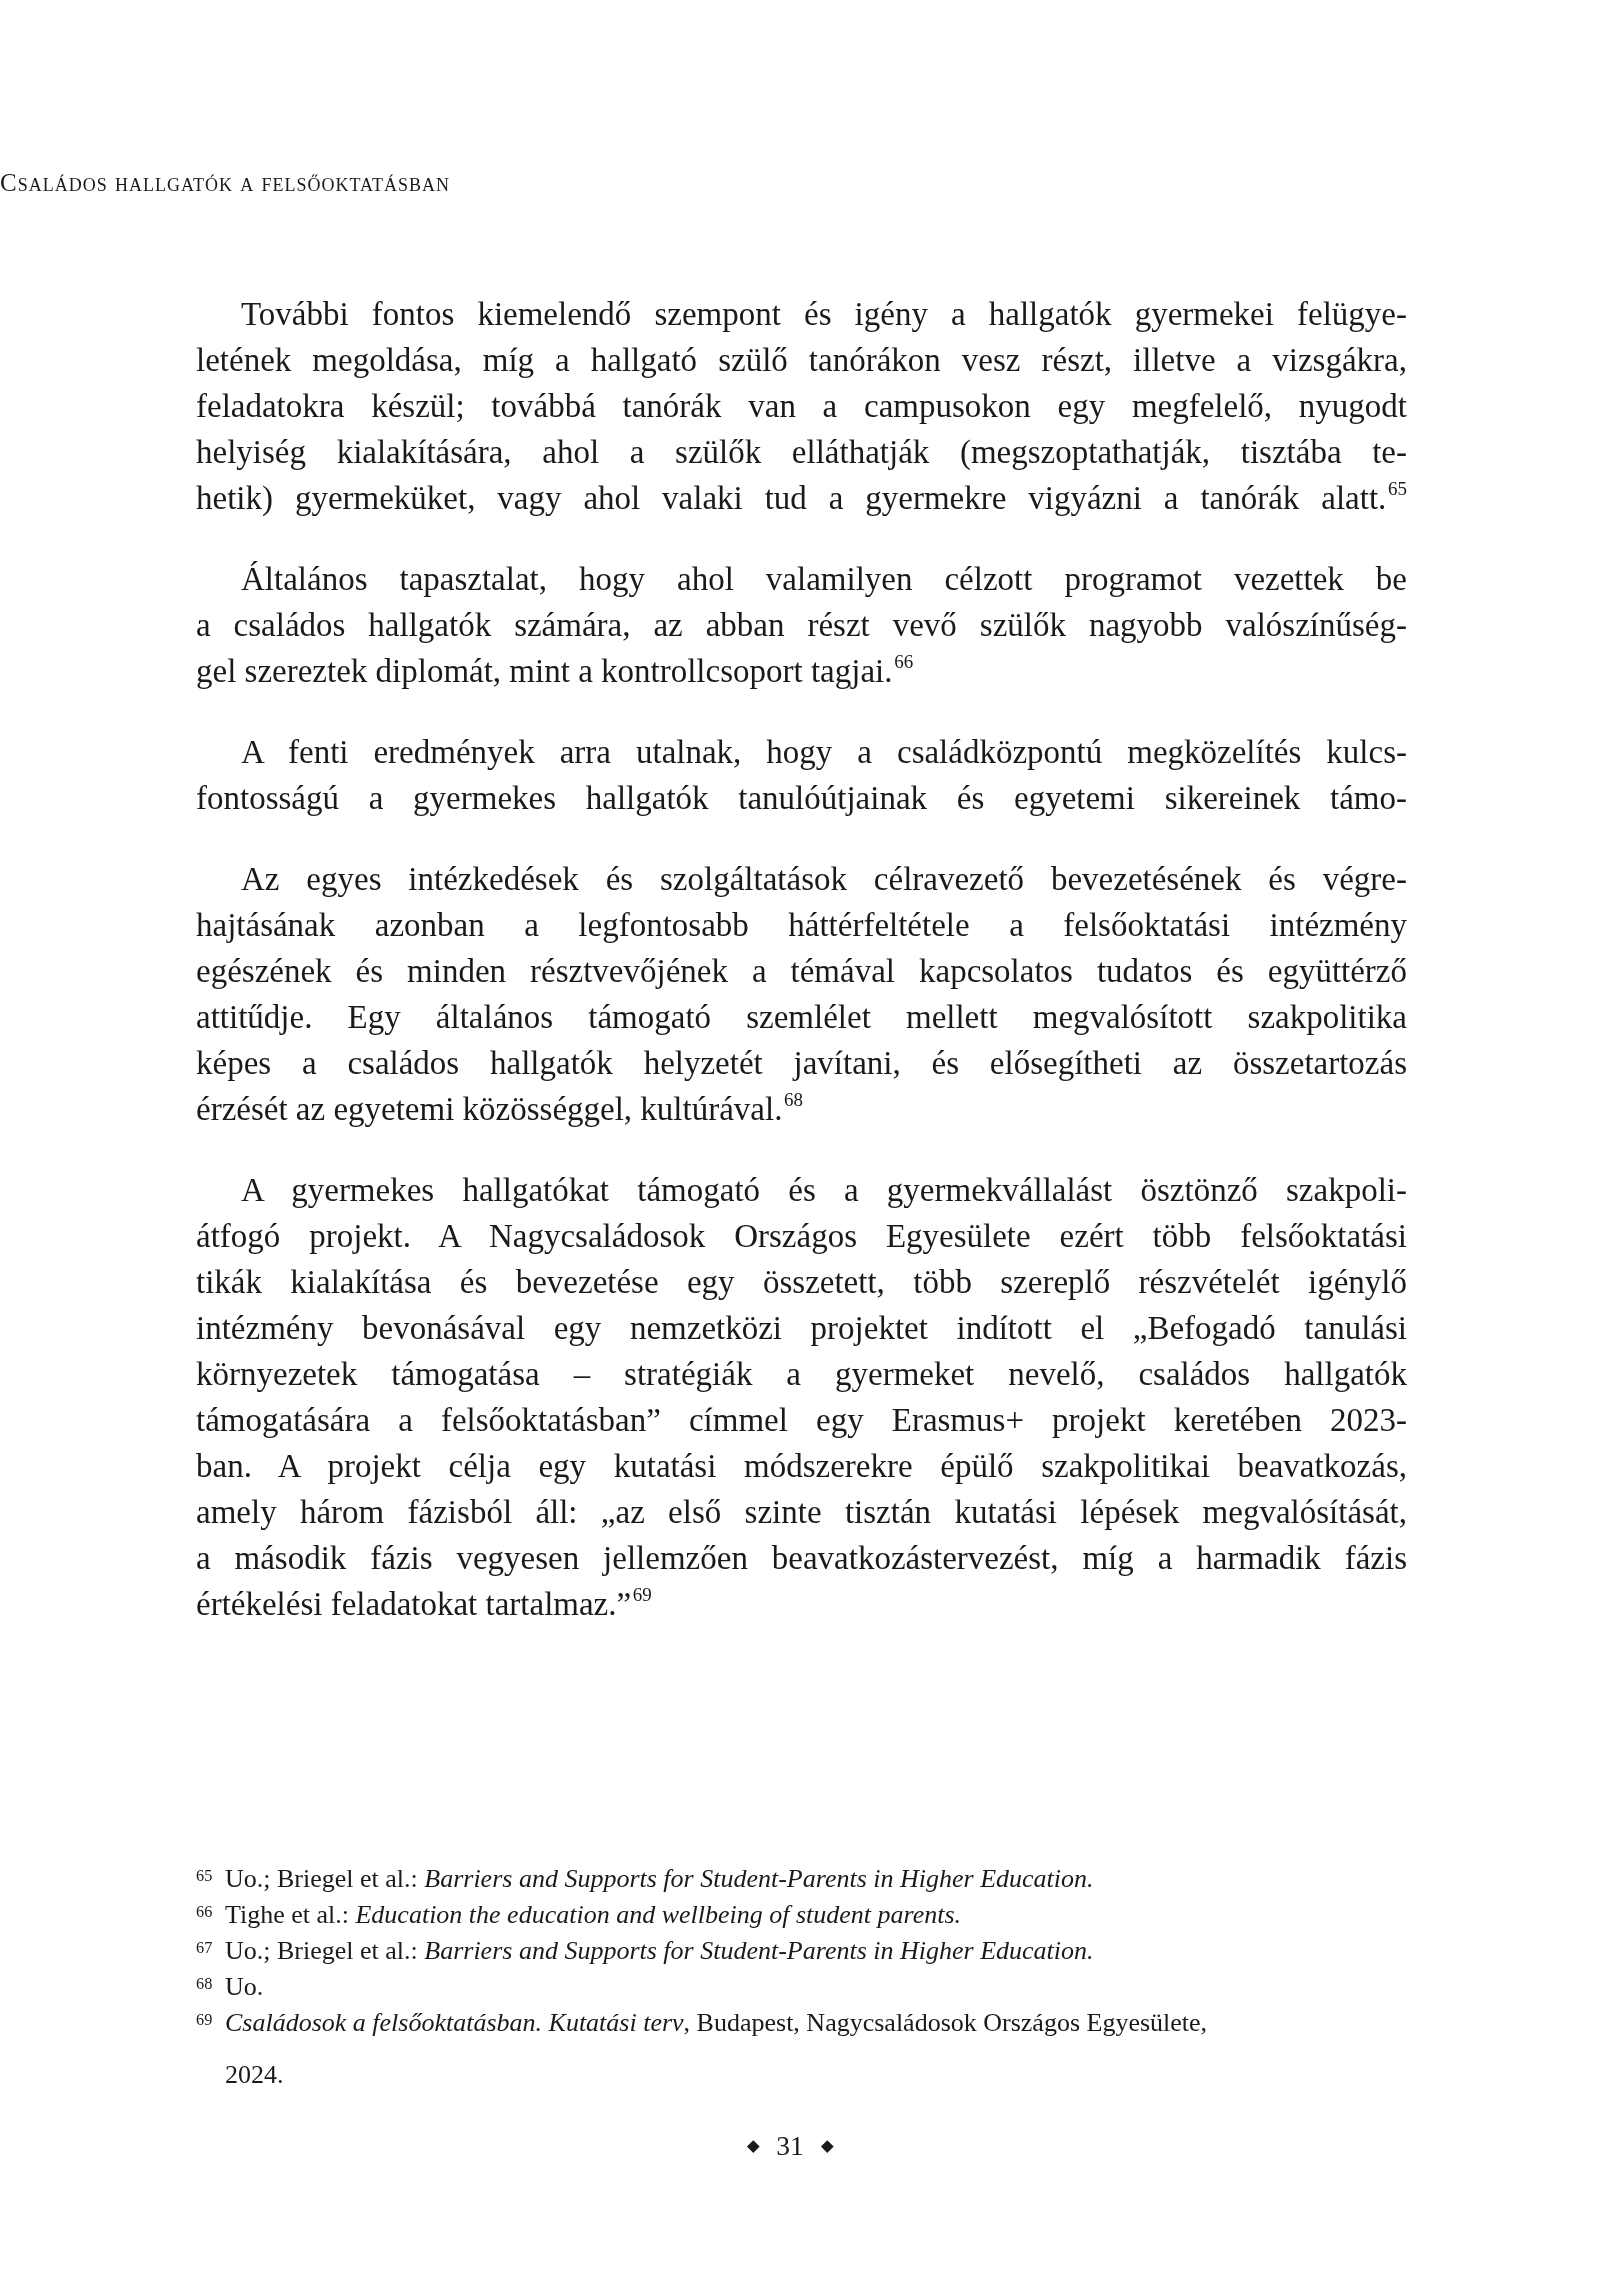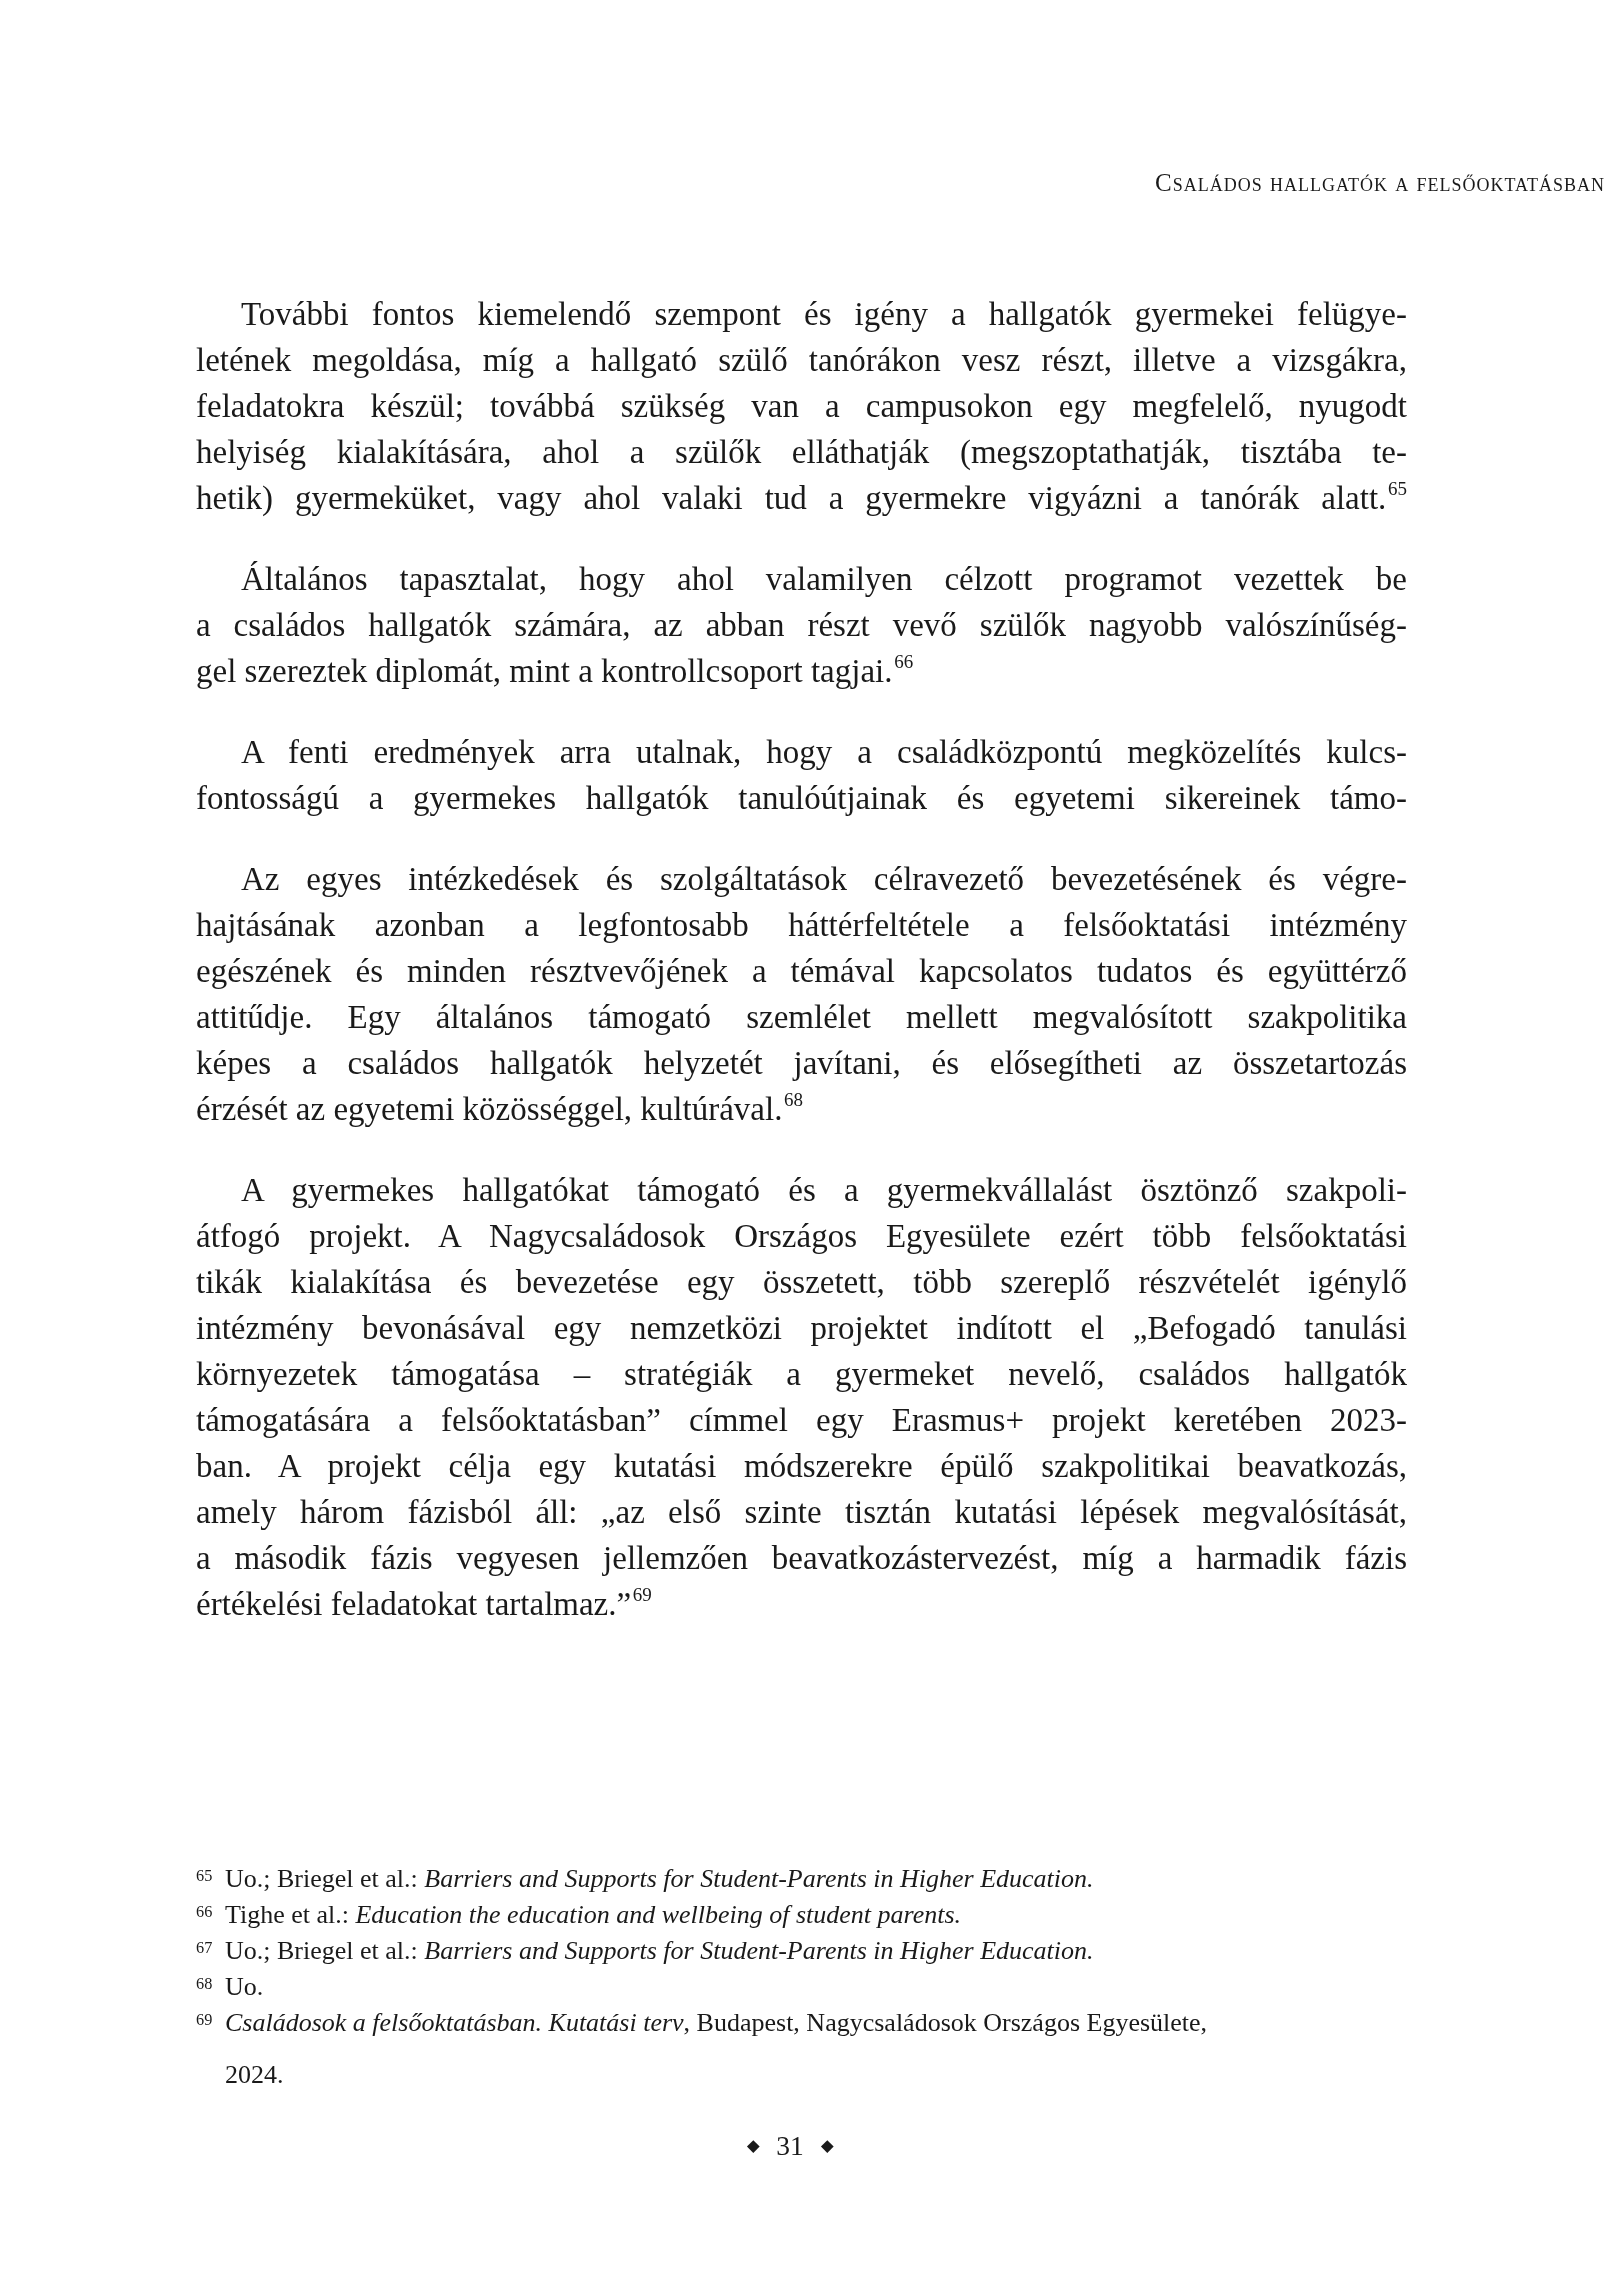--- a/index.html
+++ b/index.html
@@ -3,21 +3,21 @@
 <meta charset="utf-8">
 <style>
   html, body { margin: 0; padding: 0; background: #ffffff; }
   body { width: 1605px; height: 2295px; position: relative; overflow: hidden; }
   .page {
     position: absolute; left: 0; top: 0; width: 1605px; height: 2295px;
     background: #ffffff; color: #1a1a1a;
     font-family: "Liberation Serif", "DejaVu Serif", serif;
   }
   .running-head {
-    position: absolute; top: 169px; left: 0; width: 1605px; text-align: right;
+    position: absolute; top: 169px; left: 0; width: 1605px; text-align: left;
     font-size: 25px; letter-spacing: 1px; font-variant: small-caps; color: #1a1a1a;
   }
   .body-text {
     position: absolute; left: 196px; width: 1211px; top: 256px;
   }
   .line {
     height: 46px; font-size: 33px; line-height: 46px;
     text-align: justify; text-align-last: justify; white-space: nowrap;
     overflow: visible; word-spacing: 0px;
   }
@@ -42,21 +42,21 @@
 <body>
 
 <div class="page">
   <div class="running-head">Családos hallgatók a felsőoktatásban</div>
 
   <div class="body-text">
 
     <div>
       <div class="line indent">További fontos kiemelendő szempont és igény a hallgatók gyermekei felügye-</div>
       <div class="line">letének megoldása, míg a hallgató szülő tanórákon vesz részt, illetve a vizsgákra,</div>
-      <div class="line">feladatokra készül; továbbá szükség van a campusokon egy megfelelő, nyugodt</div>
+      <div class="line">feladatokra készül; továbbá tanórák van a campusokon egy megfelelő, nyugodt</div>
       <div class="line">helyiség kialakítására, ahol a szülők elláthatják (megszoptathatják, tisztába te-</div>
       <div class="line"><span>hetik) gyermeküket, vagy ahol valaki tud a gyermekre vigyázni a tanórák alatt.</span><sup>65</sup></div>
     </div>
 
     <div>
       <div class="line indent">Általános tapasztalat, hogy ahol valamilyen célzott programot vezettek be</div>
       <div class="line">a családos hallgatók számára, az abban részt vevő szülők nagyobb valószínűség-</div>
       <div class="line last"><span>gel szereztek diplomát, mint a kontrollcsoport tagjai.</span><sup>66</sup></div>
     </div>
 

